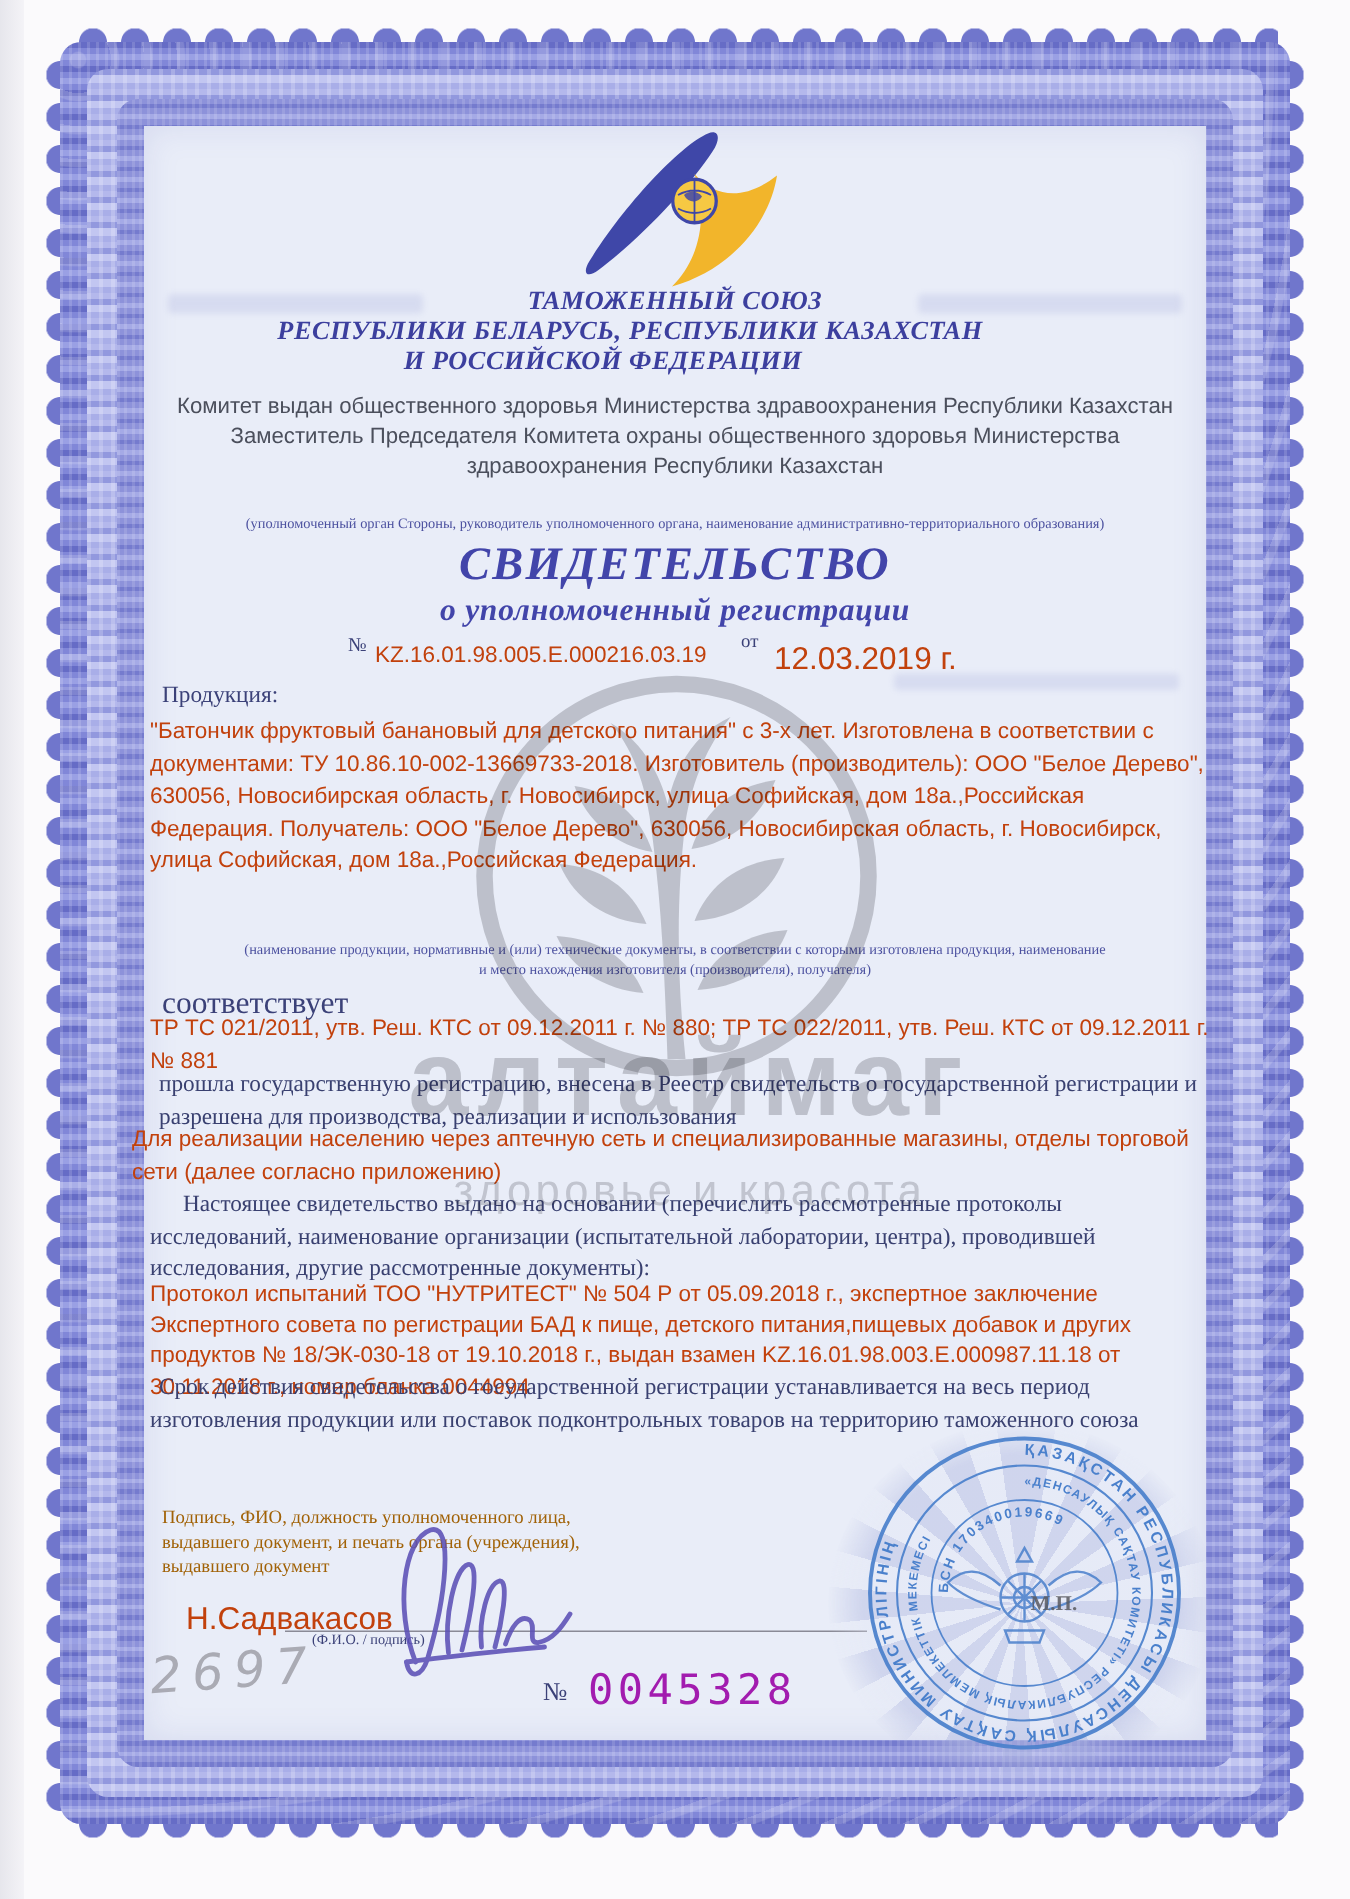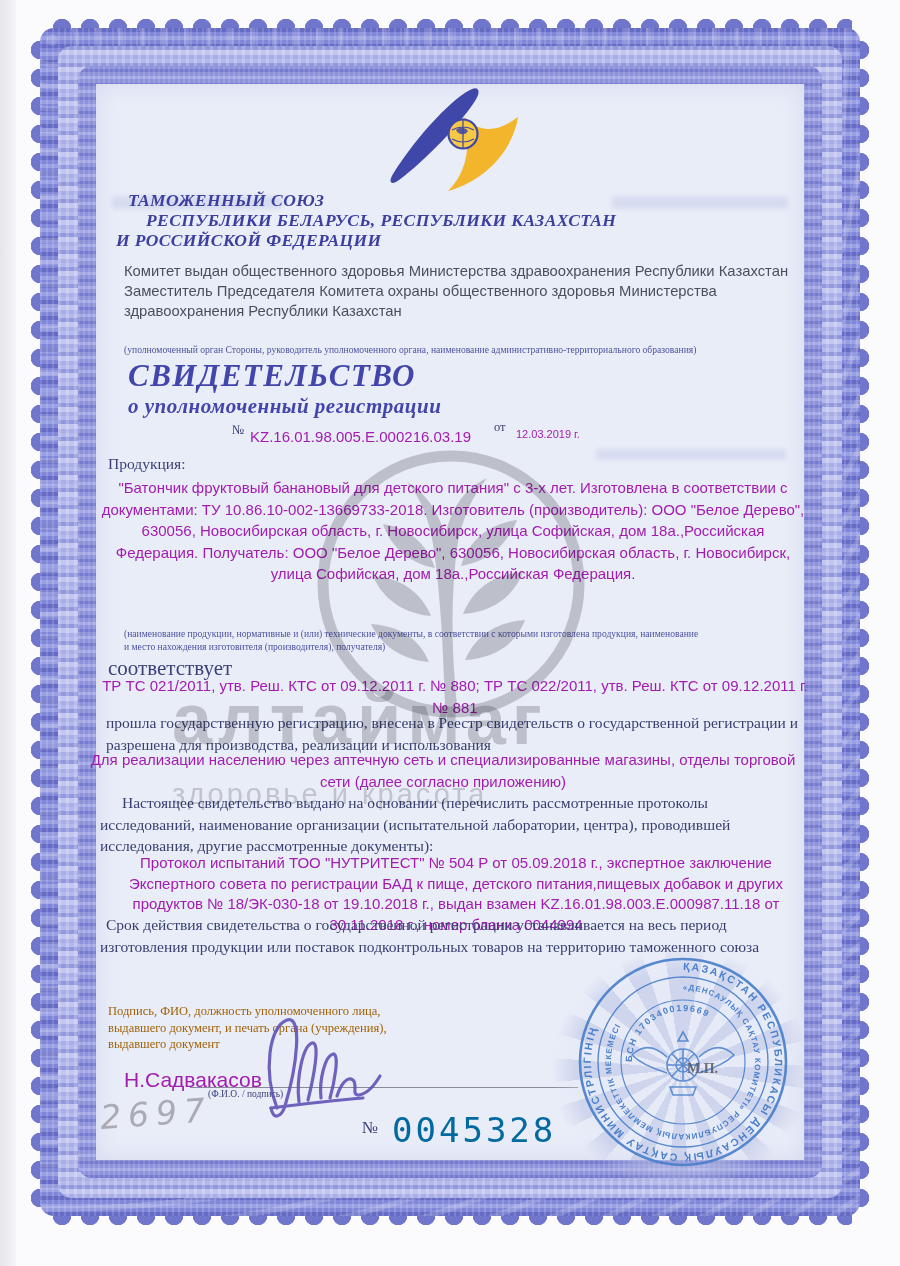--- a/index.html
+++ b/index.html
@@ -47,34 +47,34 @@
     background-size:18px 28px;background-repeat:repeat-y;}
   .sc-right{right:-9px;top:8px;bottom:8px;width:18px;
     background:radial-gradient(circle at 9px 14px,#7076cc 0 9px,rgba(0,0,0,0) 9.5px);
     background-size:18px 28px;background-repeat:repeat-y;}
   .paper{position:absolute;inset:56px;background:#e9edf8;
     box-shadow:inset 0 0 22px rgba(120,128,200,.18);}
 
   
   .abs{position:absolute;z-index:4;}
   .serifform{font-family:"Liberation Serif","DejaVu Serif",serif;color:#3b4178;}
-  .filled{font-family:"Liberation Sans","DejaVu Sans",sans-serif;color:#a21caf;text-align:center;}
-  .center{text-align:left;margin-left:32px;}
+  .filled{font-family:"Liberation Sans","DejaVu Sans",sans-serif;color:#c2410c;}
+  .center{text-align:center;}
   .org-title{font-family:"Liberation Serif",serif;font-weight:bold;font-style:italic;
     color:#3c3f9e;font-size:17.5px;line-height:20px;letter-spacing:.4px;}
   .authority{font-size:14.8px;line-height:19.5px;color:#4b4f5c;}
   .tiny{font-size:9.6px;line-height:12.5px;color:#4d52a0;}
   .doc-title{font-family:"Liberation Serif",serif;font-weight:bold;font-style:italic;
     color:#4245aa;font-size:31px;letter-spacing:1.5px;}
   .doc-subtitle{font-family:"Liberation Serif",serif;font-weight:bold;font-style:italic;
     color:#4245aa;font-size:21px;letter-spacing:.5px;}
   .body-sans{font-size:15px;line-height:21.5px;}
   .body-serif{font-family:"Liberation Serif",serif;font-size:15.5px;line-height:22px;color:#394070;}
   .sig-note{font-family:"Liberation Serif",serif;font-size:12.5px;line-height:16.5px;color:#a16207;}
-  .serial{font-family:"DejaVu Sans Mono",monospace;font-size:34px;letter-spacing:3px;color:#0369a1;}
+  .serial{font-family:"DejaVu Sans Mono",monospace;font-size:28px;letter-spacing:3px;color:#a21caf;}
   .pencil{font-size:33px;color:#9b9ba4;letter-spacing:7px;transform:rotate(-4deg);opacity:.8;
     font-style:italic;font-family:"DejaVu Sans",sans-serif;}
   .ghost{position:absolute;z-index:3;background:#7b84c9;opacity:.16;filter:blur(2px);border-radius:3px;}
 
   
   .wm{position:absolute;z-index:6;color:#85858a;mix-blend-mode:multiply;opacity:.42;}
   .wm-big{font-size:72px;font-weight:bold;letter-spacing:6px;color:#8d8d91;}
   .wm-small{font-size:29px;letter-spacing:3px;color:#96969a;}
 
   
@@ -111,35 +111,35 @@
   <svg width="176" height="108" viewBox="0 0 176 108">
     <path d="M100,3 C83,10 46,48 21,88 C16,96 19,100 27,94 C55,73 88,38 103,15 C109,6 107,0 100,3 Z" fill="#3f47a8"></path>
     <path d="M91,30 C105,46 124,48 146,31 C141,63 115,94 76,105 C97,84 99,55 91,30 Z" fill="#f2b52b"></path>
     <circle cx="91" cy="48" r="14.5" fill="#f6c843" stroke="#3f47a8" stroke-width="2.2"></circle>
     <path d="M80,44 q11,-6 22,0 M80,53 q11,6 22,0 M91,33.5 v29" stroke="#3f47a8" stroke-width="1.2" fill="none"></path>
     <path d="M84,44 c3,-3 9,-3 12,1 c-2,4 -9,5 -12,-1 Z" fill="#3f47a8" opacity=".85"></path>
   </svg>
 </div>
 
 <div class="abs center org-title" style="left:96px;top:190px;width:708px">ТАМОЖЕННЫЙ СОЮЗ</div>
-<div class="abs center org-title" style="left:114px;top:210px;width:672px">РЕСПУБЛИКИ БЕЛАРУСЬ, РЕСПУБЛИКИ КАЗАХСТАН</div>
-<div class="abs center org-title" style="left:84px;top:230px;width:612px">И РОССИЙСКОЙ ФЕДЕРАЦИИ</div>
+<div class="abs center org-title" style="left:84px;top:210px;width:672px">РЕСПУБЛИКИ БЕЛАРУСЬ, РЕСПУБЛИКИ КАЗАХСТАН</div>
+<div class="abs center org-title" style="left:96px;top:230px;width:612px">И РОССИЙСКОЙ ФЕДЕРАЦИИ</div>
 
 <div class="abs center filled authority" style="left:92px;top:262px;width:716px">Комитет выдан общественного здоровья Министерства здравоохранения Республики Казахстан</div>
 <div class="abs center filled authority" style="left:92px;top:282px;width:716px">Заместитель Председателя Комитета охраны общественного здоровья Министерства</div>
 <div class="abs center filled authority" style="left:92px;top:302px;width:716px">здравоохранения Республики Казахстан</div>
 <div class="abs center serifform tiny" style="left:92px;top:344px;width:716px">(уполномоченный орган Стороны, руководитель уполномоченного органа, наименование административно-территориального образования)</div>
 
 <div class="abs center doc-title" style="left:96px;top:358px;width:708px">СВИДЕТЕЛЬСТВО</div>
 <div class="abs center doc-subtitle" style="left:96px;top:394px;width:708px">о уполномоченный регистрации</div>
 
 <div class="abs serifform" style="left:232px;top:422px;font-size:13px">№</div>
 <div class="abs filled" style="left:250px;top:428px;font-size:15px">KZ.16.01.98.005.E.000216.03.19</div>
 <div class="abs serifform" style="left:494px;top:420px;font-size:12.5px">от</div>
-<div class="abs filled" style="left:516px;top:428px;font-size:11px">12.03.2019 г.</div>
+<div class="abs filled" style="left:516px;top:428px;font-size:21px">12.03.2019 г.</div>
 
 <div class="abs serifform" style="left:108px;top:455px;font-size:15.5px">Продукция:</div>
 <div class="abs filled body-sans" style="left:100px;top:477px;width:706px">"Батончик фруктовый банановый для детского питания" с 3-х лет. Изготовлена в соответствии с документами: ТУ 10.86.10-002-13669733-2018. Изготовитель (производитель): ООО "Белое Дерево", 630056, Новосибирская область, г. Новосибирск, улица Софийская, дом 18а.,Российская Федерация.  Получатель: ООО "Белое Дерево", 630056, Новосибирская область, г. Новосибирск, улица Софийская, дом 18а.,Российская Федерация.</div>
 
 <div class="abs center serifform tiny" style="left:92px;top:628px;width:716px">(наименование продукции, нормативные и (или) технические документы, в соответствии с которыми изготовлена продукция, наименование</div>
 <div class="abs center serifform tiny" style="left:92px;top:641px;width:716px">и место нахождения изготовителя (производителя), получателя)</div>
 
 <div class="abs serifform" style="left:108px;top:656px;font-size:21px">соответствует</div>
 <div class="abs filled body-sans" style="left:100px;top:675px;width:710px">ТР ТС 021/2011, утв. Реш. КТС от 09.12.2011 г. № 880; ТР ТС 022/2011, утв. Реш. КТС от 09.12.2011 г. № 881</div>
 

